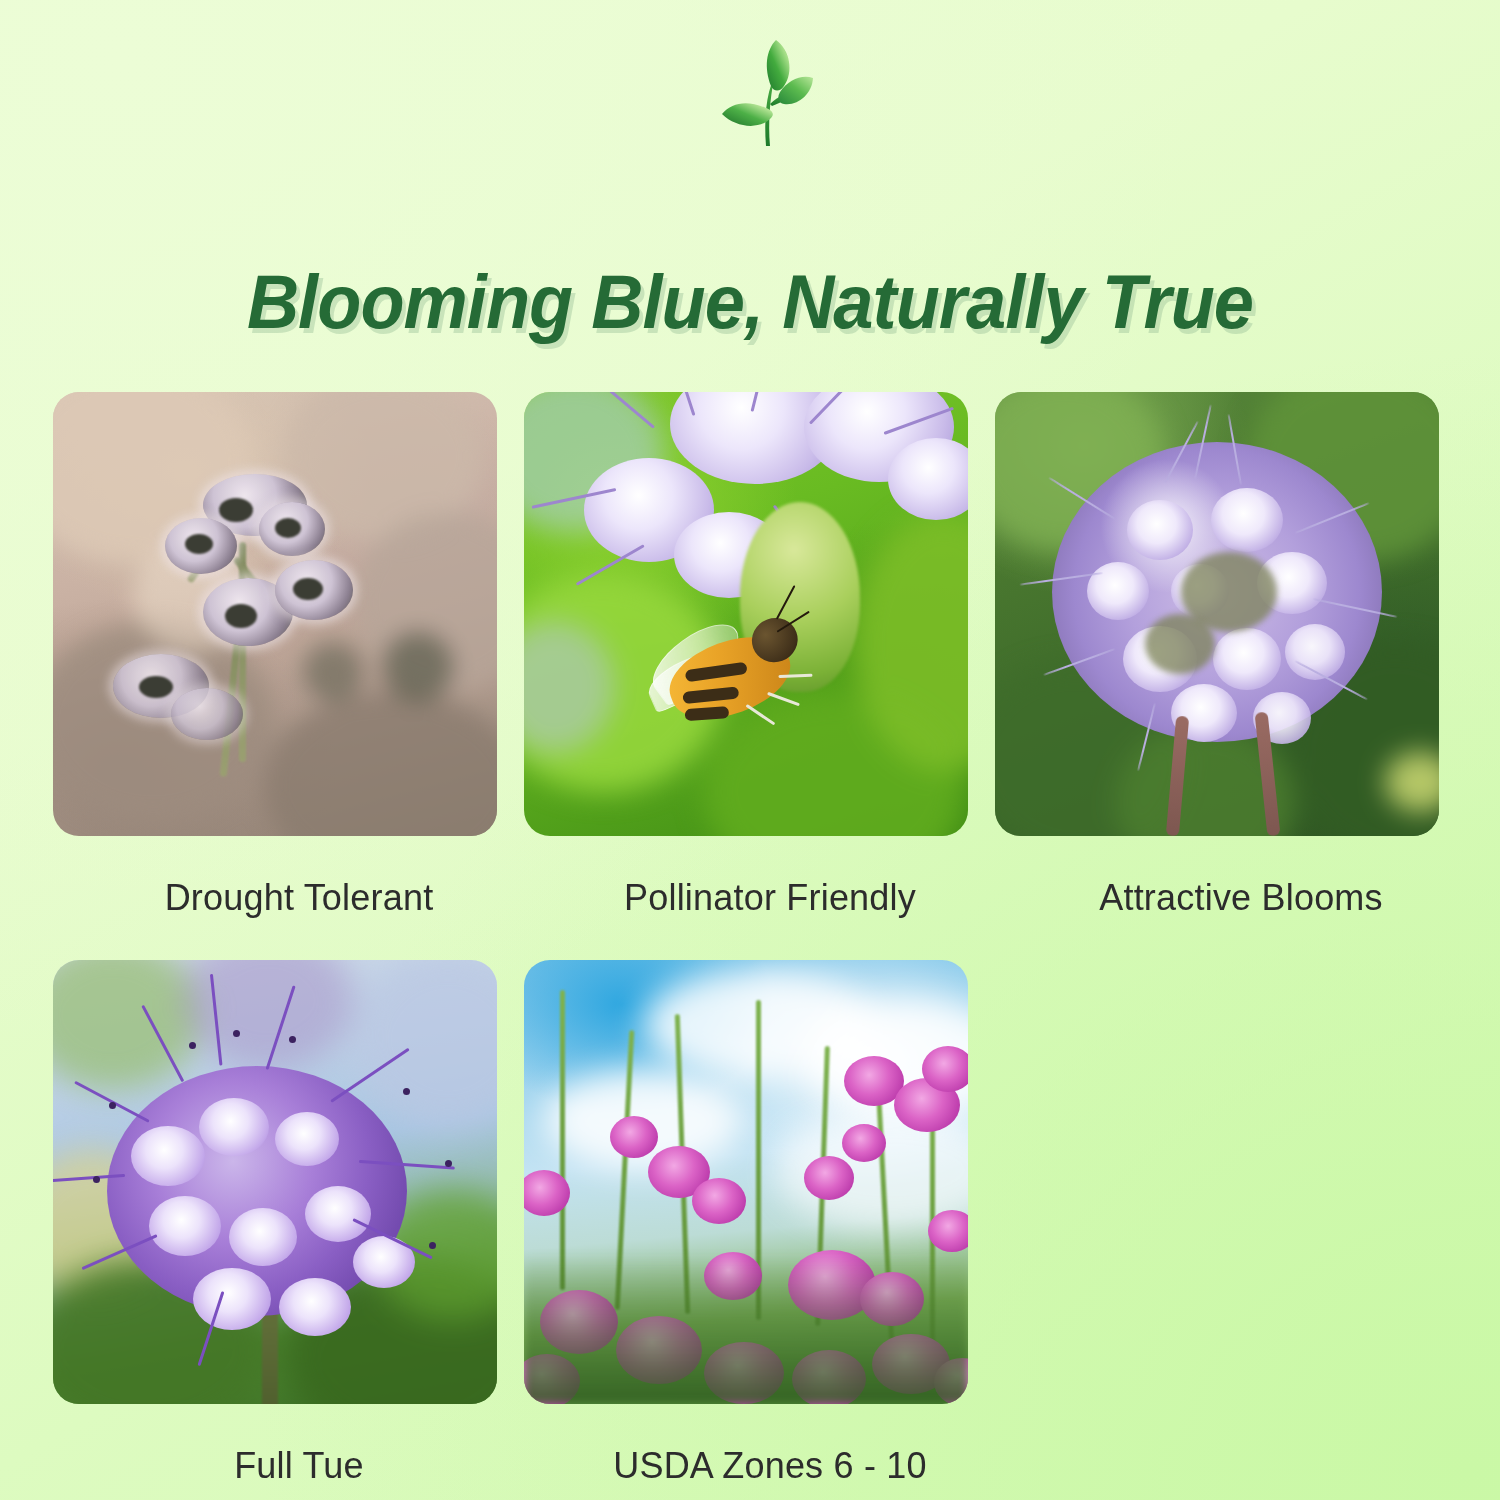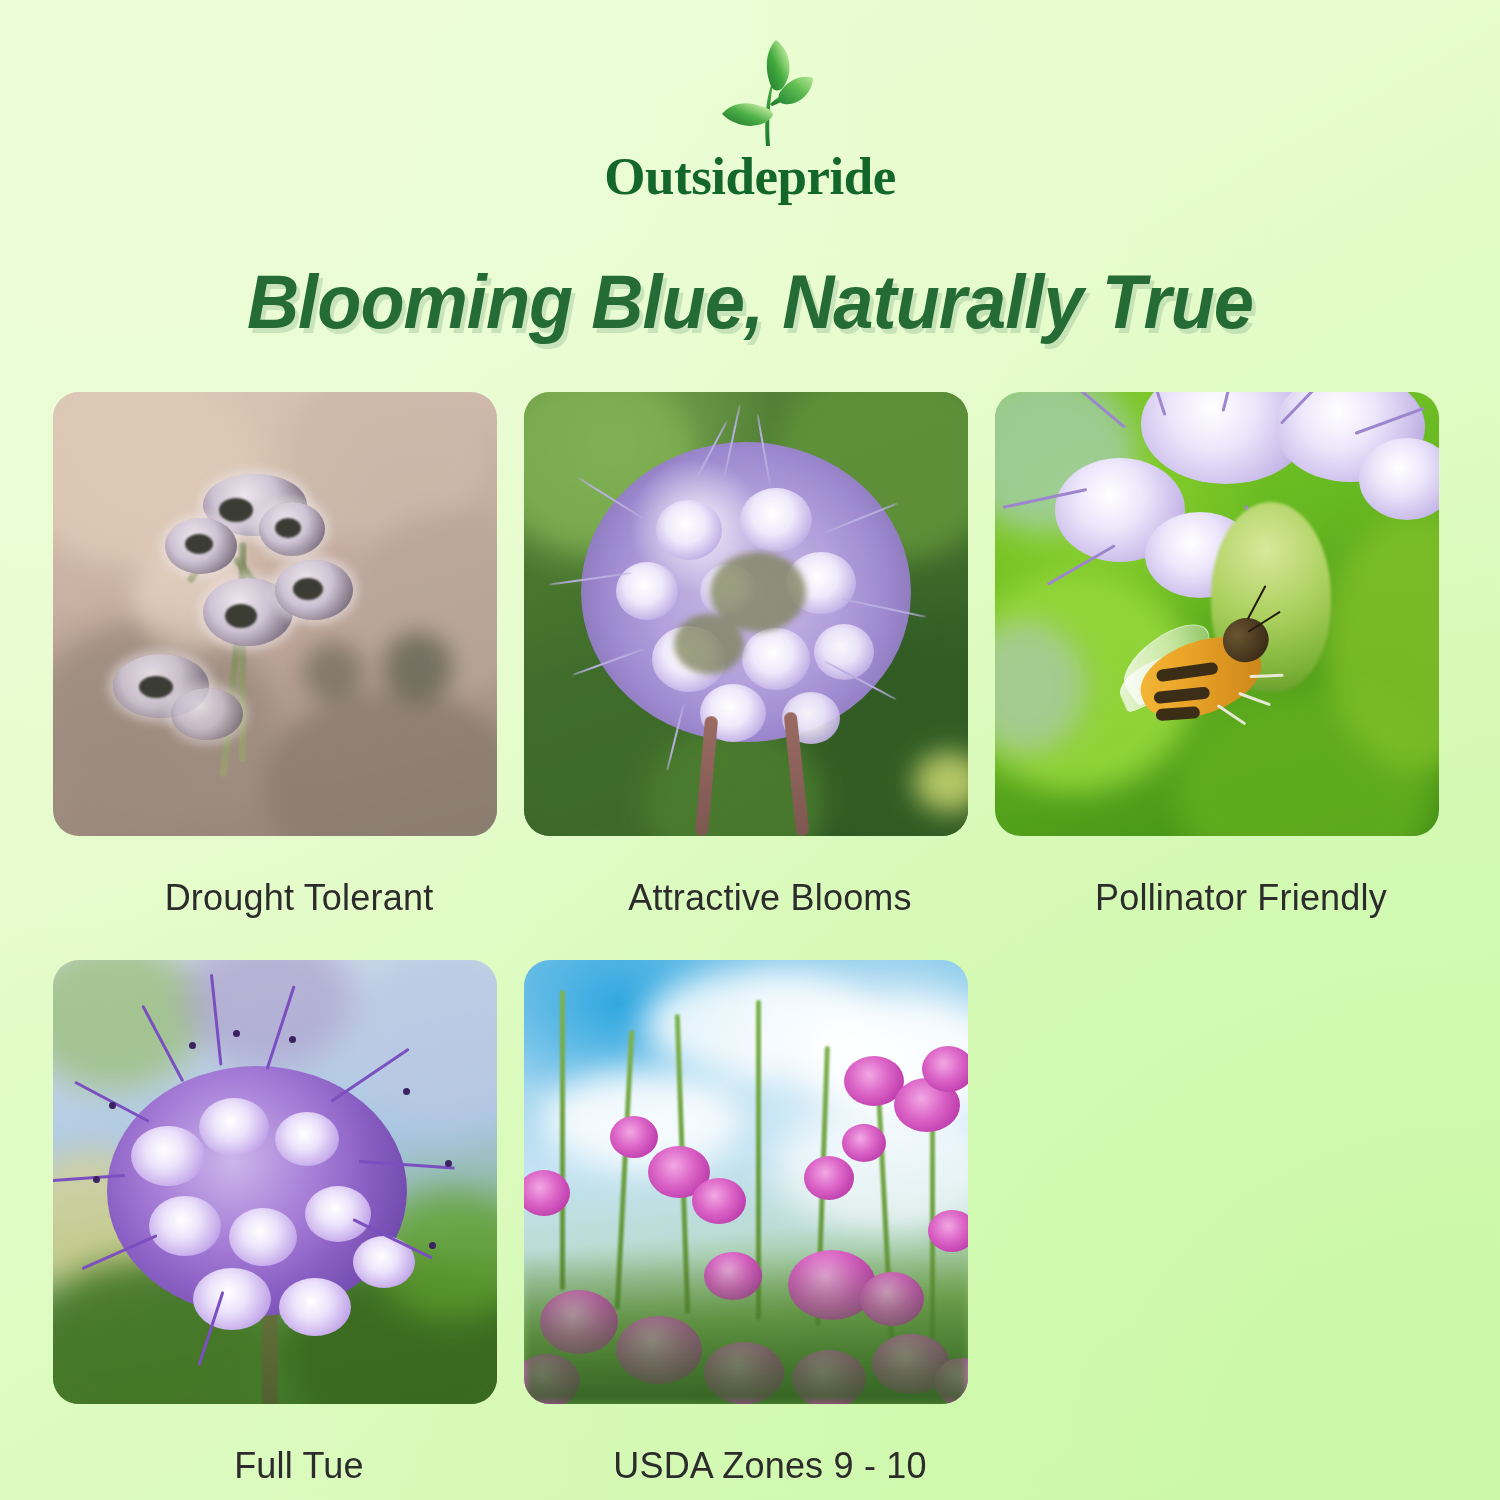--- a/index.html
+++ b/index.html
@@ -212,21 +212,20 @@
           <stop offset="0" stop-color="#49ad43"></stop>
             <stop offset="100%" stop-color="#1d7a2b"></stop>
         </linearGradient>
       </defs>
       <path d="M96 112 C94 86 96 60 104 44 C100 66 98 88 100 112 Z" fill="url(#stm)"></path>
       <path d="M100 70 C108 62 118 58 126 58 C120 64 112 68 102 72 Z" fill="url(#stm)"></path>
       <path d="M101 52 C94 34 96 16 106 6 C120 16 124 38 114 52 C110 58 104 58 101 52 Z" fill="url(#lf1)"></path>
       <path d="M96 74 C78 66 62 68 52 80 C66 94 90 96 101 84 C105 80 102 76 96 74 Z" fill="url(#lf2)"></path>
       <path d="M110 58 C118 46 132 40 143 44 C142 60 128 72 114 70 C108 69 107 63 110 58 Z" fill="url(#lf3)"></path>
     </svg>
-    <div class="logo-word">Outsidepride</div>
   </div>
 
   <div class="headline">Blooming Blue, Naturally True</div>
 
   <div class="grid">
 
     <div class="cell">
       <div class="tile t1">
         <div class="blur">
           <i class="bk" style="left:-40px;top:-30px;width:240px;height:200px;background:rgba(224,200,178,.8)"></i>
@@ -250,59 +249,20 @@
         <i class="head" style="left:60px;top:262px;width:96px;height:64px;opacity:.9;"></i>
         <i class="head" style="left:118px;top:296px;width:72px;height:52px;opacity:.8;"></i>
         <i class="dark" style="left:166px;top:106px;width:34px;height:24px;"></i>
         <i class="dark" style="left:132px;top:142px;width:28px;height:20px;"></i>
         <i class="dark" style="left:222px;top:126px;width:26px;height:20px;"></i>
         <i class="dark" style="left:172px;top:212px;width:32px;height:24px;"></i>
         <i class="dark" style="left:240px;top:186px;width:30px;height:22px;"></i>
         <i class="dark" style="left:86px;top:284px;width:34px;height:22px;"></i>
       </div>
       <div class="caption">Drought Tolerant</div>
-    </div>
-
-    <div class="cell">
-      <div class="tile t2">
-        <div class="bgblur">
-          <i style="position:absolute;left:-30px;top:-20px;width:200px;height:180px;border-radius:50%;background:rgba(128,176,82,.8)"></i>
-          <i style="position:absolute;left:250px;top:-30px;width:230px;height:200px;border-radius:50%;background:rgba(96,148,58,.85)"></i>
-          <i style="position:absolute;left:290px;top:250px;width:220px;height:220px;border-radius:50%;background:rgba(50,92,36,.9)"></i>
-          <i style="position:absolute;left:-30px;top:270px;width:220px;height:200px;border-radius:50%;background:rgba(62,108,42,.85)"></i>
-          <i style="position:absolute;left:120px;top:330px;width:180px;height:160px;border-radius:50%;background:rgba(78,128,48,.8)"></i>
-          <i style="position:absolute;left:390px;top:360px;width:70px;height:60px;border-radius:50%;background:rgba(214,226,120,.8)"></i>
-        </div>
-        <div class="ball"></div>
-        <i class="flr" style="left:132px;top:108px;width:66px;height:60px;"></i>
-        <i class="flr" style="left:216px;top:96px;width:72px;height:64px;"></i>
-        <i class="flr" style="left:92px;top:170px;width:62px;height:58px;"></i>
-        <i class="flr" style="left:176px;top:172px;width:58px;height:54px;opacity:.9;"></i>
-        <i class="flr" style="left:262px;top:160px;width:70px;height:62px;"></i>
-        <i class="flr" style="left:128px;top:234px;width:74px;height:66px;"></i>
-        <i class="flr" style="left:218px;top:236px;width:68px;height:62px;"></i>
-        <i class="flr" style="left:290px;top:232px;width:60px;height:56px;opacity:.92;"></i>
-        <i class="flr" style="left:176px;top:292px;width:66px;height:58px;"></i>
-        <i class="flr" style="left:258px;top:300px;width:58px;height:52px;opacity:.9;"></i>
-        <i class="center" style="left:186px;top:160px;width:96px;height:80px;"></i>
-        <i class="center" style="left:150px;top:222px;width:70px;height:60px;"></i>
-        <i class="fil" style="left:170px;top:90px;width:70px;transform:rotate(-62deg);"></i>
-        <i class="fil" style="left:200px;top:86px;width:76px;transform:rotate(-78deg);"></i>
-        <i class="fil" style="left:246px;top:92px;width:72px;transform:rotate(-100deg);"></i>
-        <i class="fil" style="left:120px;top:126px;width:78px;transform:rotate(-148deg);"></i>
-        <i class="fil" style="left:108px;top:180px;width:84px;transform:rotate(172deg);"></i>
-        <i class="fil" style="left:300px;top:140px;width:80px;transform:rotate(-22deg);"></i>
-        <i class="fil" style="left:318px;top:206px;width:86px;transform:rotate(12deg);"></i>
-        <i class="fil" style="left:300px;top:268px;width:82px;transform:rotate(28deg);"></i>
-        <i class="fil" style="left:120px;top:256px;width:76px;transform:rotate(160deg);"></i>
-        <i class="fil" style="left:160px;top:310px;width:70px;transform:rotate(104deg);"></i>
-        <i class="stalk" style="left:176px;top:324px;height:120px;transform:rotate(5deg);"></i>
-        <i class="stalk" style="left:266px;top:320px;height:124px;transform:rotate(-6deg);"></i>
-      </div>
-      <div class="caption">Attractive Blooms</div>
     </div>
 
     <div class="cell">
       <div class="tile t3">
         <div class="bgblur">
           <i style="position:absolute;left:-40px;top:180px;width:240px;height:220px;border-radius:50%;background:rgba(150,215,60,.9)"></i>
           <i style="position:absolute;left:180px;top:300px;width:260px;height:200px;border-radius:50%;background:rgba(96,172,30,.9)"></i>
           <i style="position:absolute;left:330px;top:120px;width:180px;height:260px;border-radius:50%;background:rgba(126,190,40,.85)"></i>
           <i style="position:absolute;left:-40px;top:-20px;width:180px;height:160px;border-radius:50%;background:rgba(176,206,230,.55)"></i>
           <i style="position:absolute;left:-30px;top:230px;width:120px;height:130px;border-radius:50%;background:rgba(186,196,232,.5)"></i>
@@ -332,20 +292,59 @@
           <i class="stripe" style="left:30px;top:78px;width:44px;transform:rotate(16deg);"></i>
           <div class="head3"></div>
           <i class="ant" style="left:150px;top:18px;transform:rotate(-42deg);"></i>
           <i class="ant" style="left:146px;top:30px;transform:rotate(-12deg);"></i>
           <i class="leg" style="left:92px;top:88px;transform:rotate(54deg);"></i>
           <i class="leg" style="left:116px;top:84px;transform:rotate(40deg);"></i>
           <i class="leg" style="left:132px;top:72px;transform:rotate(18deg);"></i>
         </div>
       </div>
       <div class="caption">Pollinator Friendly</div>
+    </div>
+
+    <div class="cell">
+      <div class="tile t2">
+        <div class="bgblur">
+          <i style="position:absolute;left:-30px;top:-20px;width:200px;height:180px;border-radius:50%;background:rgba(128,176,82,.8)"></i>
+          <i style="position:absolute;left:250px;top:-30px;width:230px;height:200px;border-radius:50%;background:rgba(96,148,58,.85)"></i>
+          <i style="position:absolute;left:290px;top:250px;width:220px;height:220px;border-radius:50%;background:rgba(50,92,36,.9)"></i>
+          <i style="position:absolute;left:-30px;top:270px;width:220px;height:200px;border-radius:50%;background:rgba(62,108,42,.85)"></i>
+          <i style="position:absolute;left:120px;top:330px;width:180px;height:160px;border-radius:50%;background:rgba(78,128,48,.8)"></i>
+          <i style="position:absolute;left:390px;top:360px;width:70px;height:60px;border-radius:50%;background:rgba(214,226,120,.8)"></i>
+        </div>
+        <div class="ball"></div>
+        <i class="flr" style="left:132px;top:108px;width:66px;height:60px;"></i>
+        <i class="flr" style="left:216px;top:96px;width:72px;height:64px;"></i>
+        <i class="flr" style="left:92px;top:170px;width:62px;height:58px;"></i>
+        <i class="flr" style="left:176px;top:172px;width:58px;height:54px;opacity:.9;"></i>
+        <i class="flr" style="left:262px;top:160px;width:70px;height:62px;"></i>
+        <i class="flr" style="left:128px;top:234px;width:74px;height:66px;"></i>
+        <i class="flr" style="left:218px;top:236px;width:68px;height:62px;"></i>
+        <i class="flr" style="left:290px;top:232px;width:60px;height:56px;opacity:.92;"></i>
+        <i class="flr" style="left:176px;top:292px;width:66px;height:58px;"></i>
+        <i class="flr" style="left:258px;top:300px;width:58px;height:52px;opacity:.9;"></i>
+        <i class="center" style="left:186px;top:160px;width:96px;height:80px;"></i>
+        <i class="center" style="left:150px;top:222px;width:70px;height:60px;"></i>
+        <i class="fil" style="left:170px;top:90px;width:70px;transform:rotate(-62deg);"></i>
+        <i class="fil" style="left:200px;top:86px;width:76px;transform:rotate(-78deg);"></i>
+        <i class="fil" style="left:246px;top:92px;width:72px;transform:rotate(-100deg);"></i>
+        <i class="fil" style="left:120px;top:126px;width:78px;transform:rotate(-148deg);"></i>
+        <i class="fil" style="left:108px;top:180px;width:84px;transform:rotate(172deg);"></i>
+        <i class="fil" style="left:300px;top:140px;width:80px;transform:rotate(-22deg);"></i>
+        <i class="fil" style="left:318px;top:206px;width:86px;transform:rotate(12deg);"></i>
+        <i class="fil" style="left:300px;top:268px;width:82px;transform:rotate(28deg);"></i>
+        <i class="fil" style="left:120px;top:256px;width:76px;transform:rotate(160deg);"></i>
+        <i class="fil" style="left:160px;top:310px;width:70px;transform:rotate(104deg);"></i>
+        <i class="stalk" style="left:176px;top:324px;height:120px;transform:rotate(5deg);"></i>
+        <i class="stalk" style="left:266px;top:320px;height:124px;transform:rotate(-6deg);"></i>
+      </div>
+      <div class="caption">Attractive Blooms</div>
     </div>
 
 
     <div class="cell row2">
       <div class="tile t5">
         <div class="bgblur">
           <i style="position:absolute;left:-30px;top:-20px;width:180px;height:150px;border-radius:50%;background:rgba(150,190,110,.7)"></i>
           <i style="position:absolute;left:130px;top:-30px;width:170px;height:140px;border-radius:50%;background:rgba(168,150,200,.55)"></i>
           <i style="position:absolute;left:300px;top:-10px;width:190px;height:180px;border-radius:50%;background:rgba(186,200,226,.7)"></i>
           <i style="position:absolute;left:-40px;top:190px;width:160px;height:150px;border-radius:50%;background:rgba(228,214,120,.6)"></i>
@@ -414,17 +413,17 @@
         <i class="fl" style="left:-6px;top:210px;width:52px;height:46px;"></i>
         <i class="fl" style="left:16px;top:330px;width:78px;height:64px;"></i>
         <i class="fl" style="left:92px;top:356px;width:86px;height:68px;"></i>
         <i class="fl" style="left:180px;top:382px;width:80px;height:62px;"></i>
         <i class="fl" style="left:268px;top:390px;width:74px;height:58px;"></i>
         <i class="fl" style="left:348px;top:374px;width:78px;height:60px;"></i>
         <i class="fl" style="left:410px;top:398px;width:56px;height:48px;"></i>
         <i class="fl" style="left:-10px;top:394px;width:66px;height:54px;"></i>
         <div class="fg"></div>
       </div>
-      <div class="caption">USDA Zones 9 - 10</div>
+      <div class="caption">USDA Zones 6 - 10</div>
     </div>
 
   </div>
 </div>
 
 </body></html>

